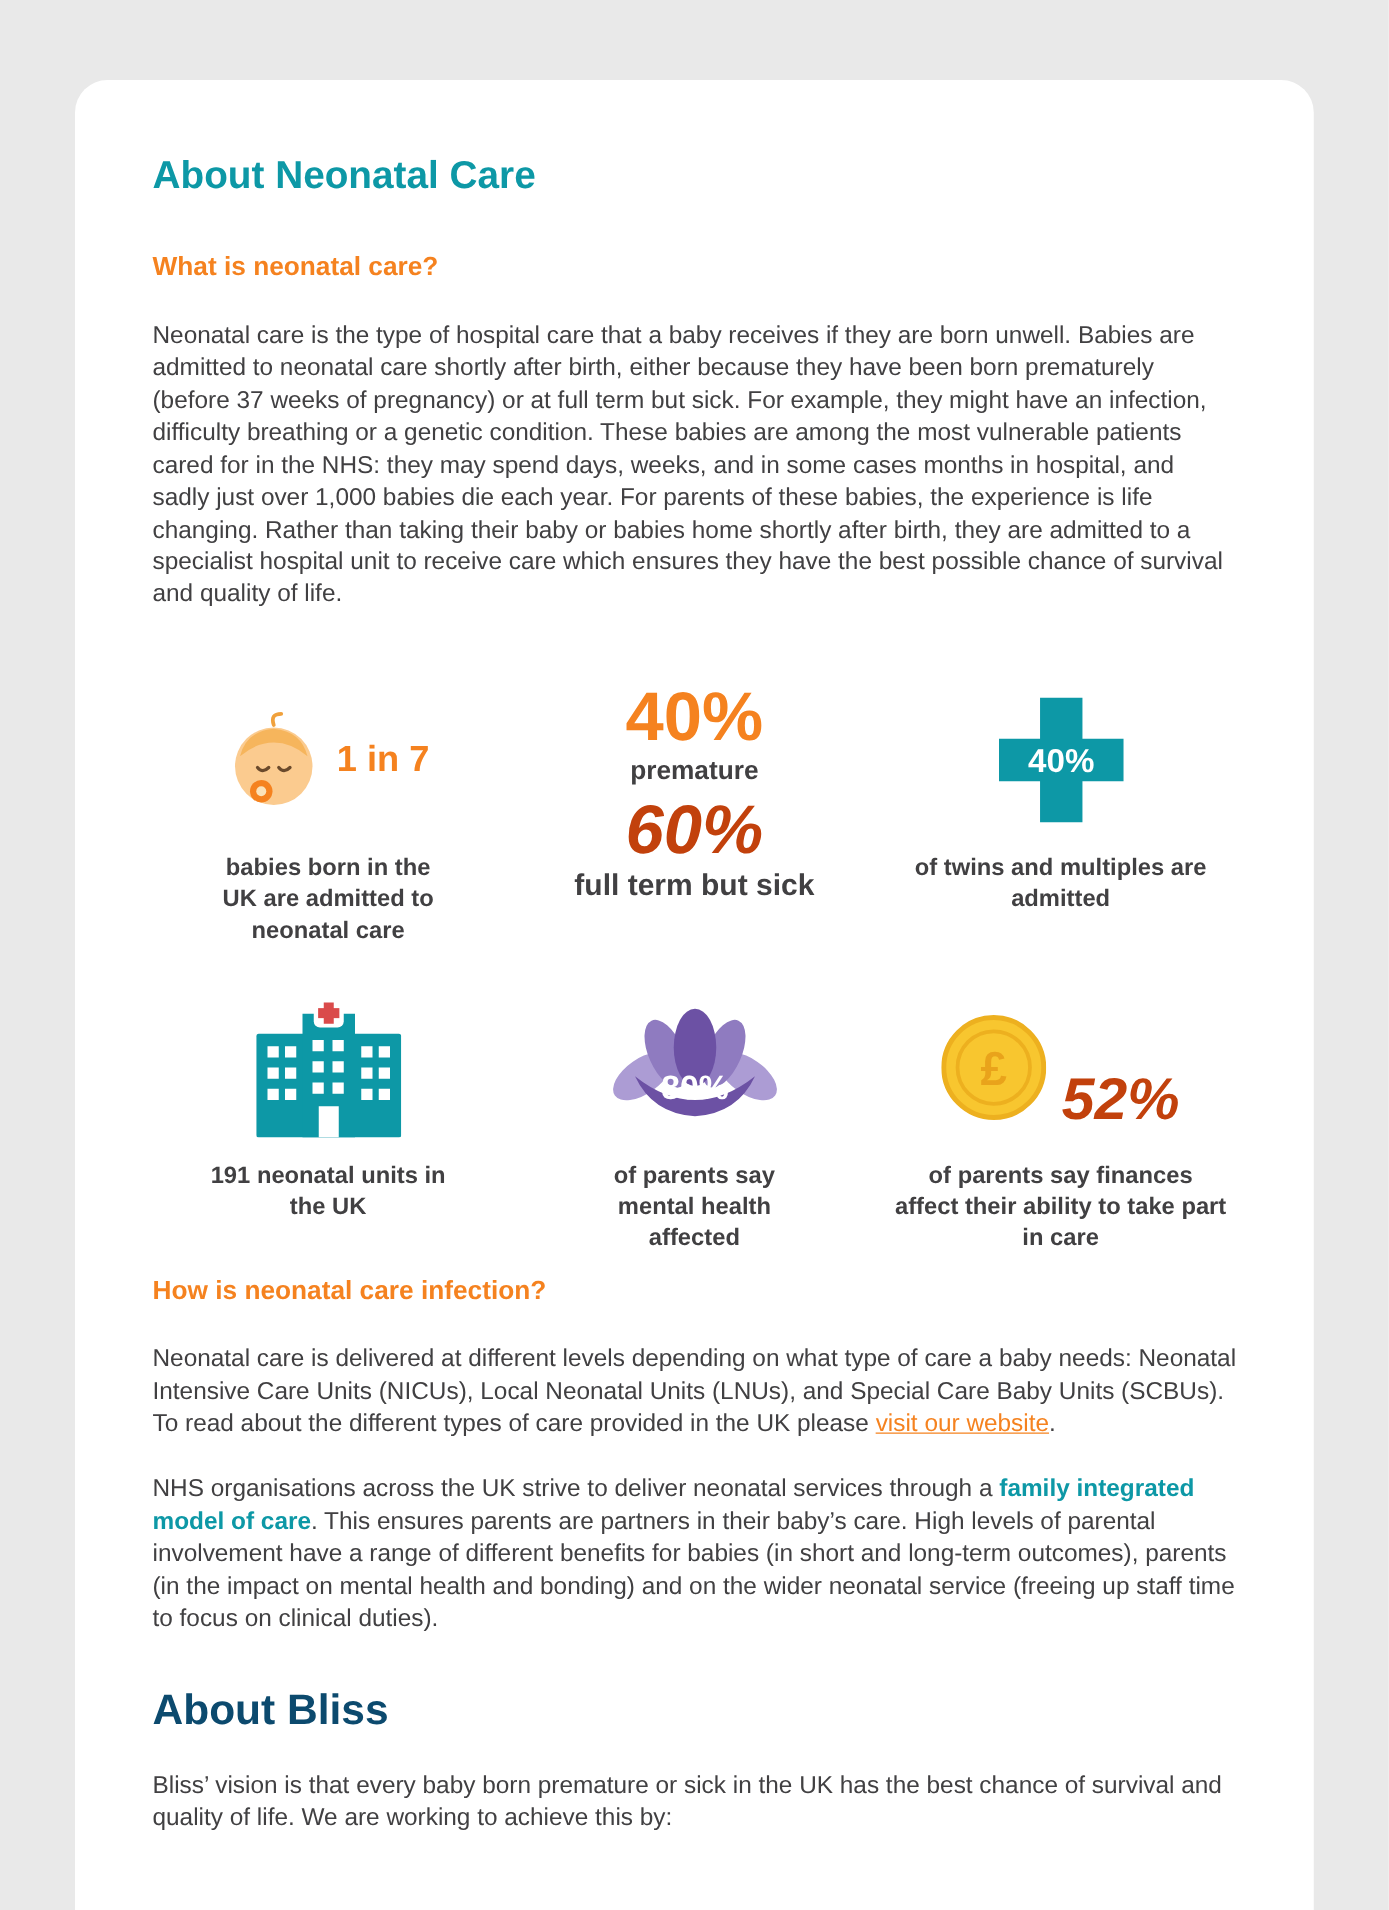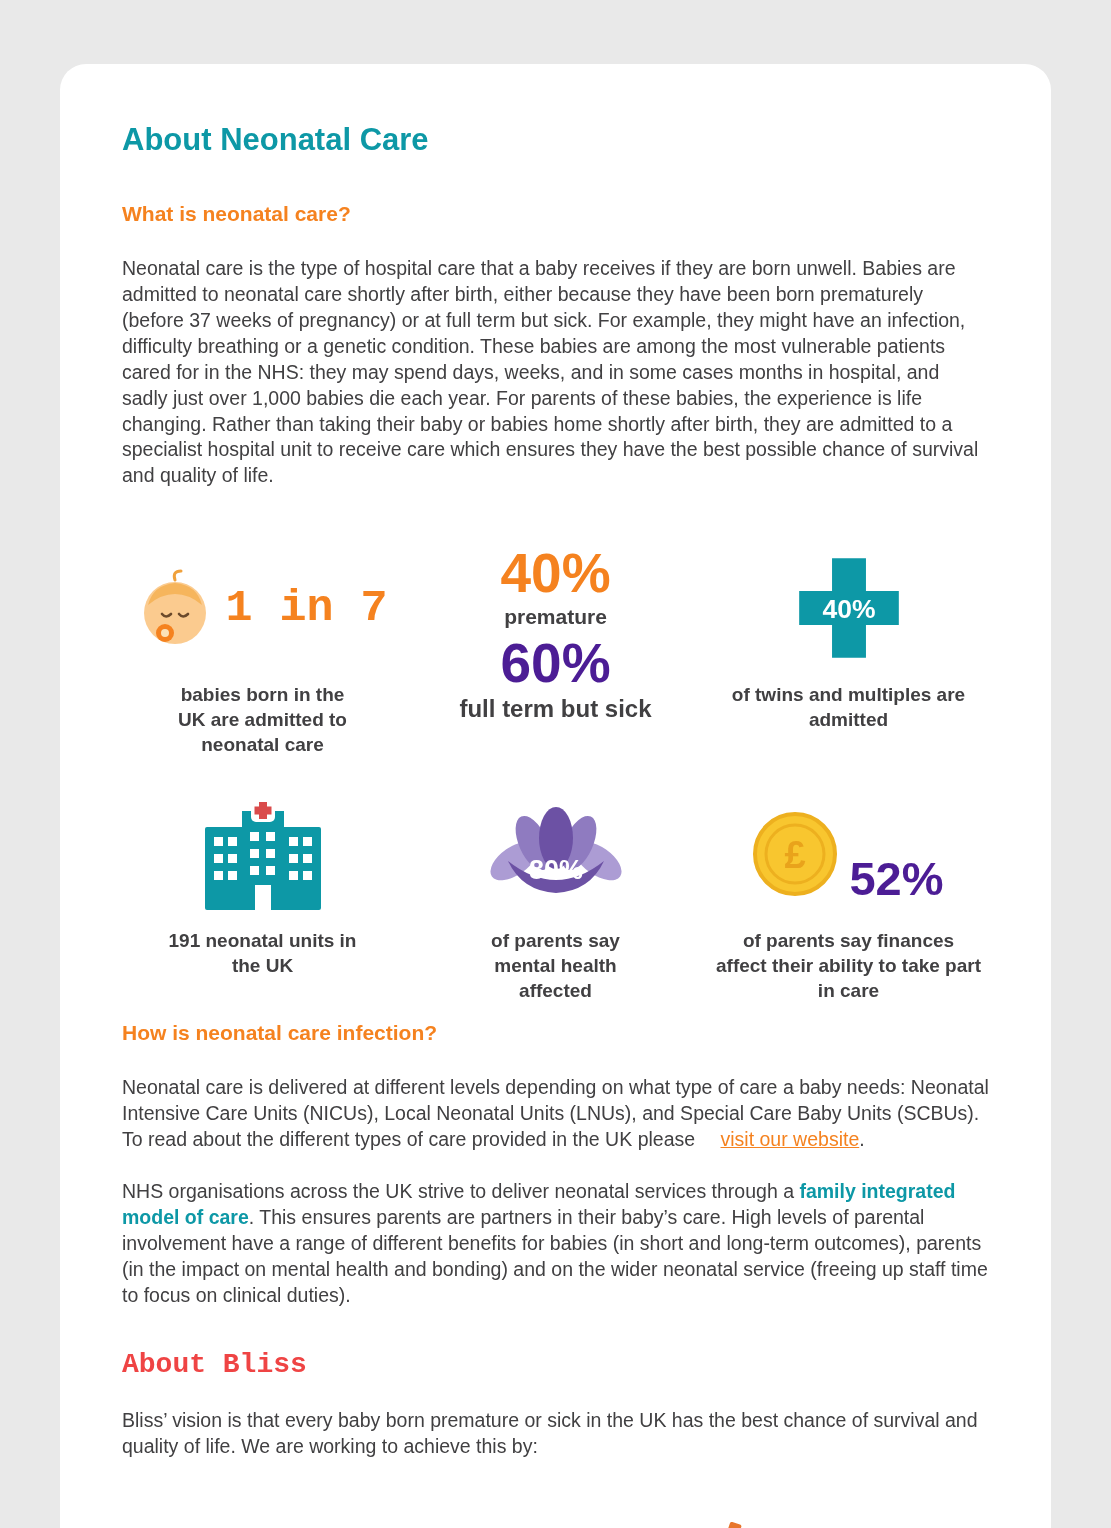--- a/index.html
+++ b/index.html
@@ -15,41 +15,41 @@
     min-height: 1400px;
     margin: 64px auto;
     background: #ffffff;
     border-radius: 26px;
     padding: 58px 62px 46px;
     display: flex;
     flex-direction: column;
   }
   h1.page-title { color: #0d98a6; font-size: 31px; margin: 0 0 44px; }
   h2.sub-orange { color: #f5821f; font-size: 21px; margin: 0 0 30px; }
-  h1.section-title { color: #ef4444; font-size: 28px; margin: 14px 0 28px; font-family: Liberation Mono, monospace; }
+  h1.section-title { color: #0c4a6e; font-size: 34px; margin: 14px 0 28px; }
   p.body { font-size: 19.5px; line-height: 1.33; margin: 0 0 26px; }
-  a.inline-link { color: #f5821f; text-decoration: underline; cursor: pointer; margin-left: 20px; }
+  a.inline-link { color: #f5821f; text-decoration: underline; cursor: pointer; }
   .bold-teal { color: #0d98a6; font-weight: bold; }
 
   .stats {
     display: grid;
     grid-template-columns: 1fr 1fr 1fr;
     column-gap: 12px;
     row-gap: 34px;
     text-align: center;
     margin: 30px 0 18px;
   }
   .stat { display: flex; flex-direction: column; align-items: center; }
   .stat-visual { height: 126px; display: flex; align-items: center; justify-content: center; gap: 12px; }
   .caption { font-weight: bold; font-size: 19px; line-height: 1.3; margin-top: 12px; color: #414042; }
   .num-xl { font-size: 55px; font-weight: bold; line-height: 1.05; }
-  .num-l  { font-size: 45px; font-weight: bold; line-height: 1; font-family: Liberation Mono, monospace; }
+  .num-l  { font-size: 29px; font-weight: bold; line-height: 1; }
   .num-m  { font-size: 47px; font-weight: bold; line-height: 1; margin-top: 48px; }
   .orange { color: #f5821f; }
-  .teal   { color: #4c1d95; }
+  .teal   { color: #c2410c; font-style: italic; }
   .stat-label { font-size: 21px; font-weight: bold; margin: 2px 0 6px; }
   .stat-label.big { font-size: 24px; }
   .cap-w185 { max-width: 185px; }
   .cap-w235 { max-width: 235px; }
   .cap-w195 { max-width: 195px; }
   .cap-w175 { max-width: 175px; }
   .cap-w265 { max-width: 265px; }
 
   .missions {
     display: grid;

